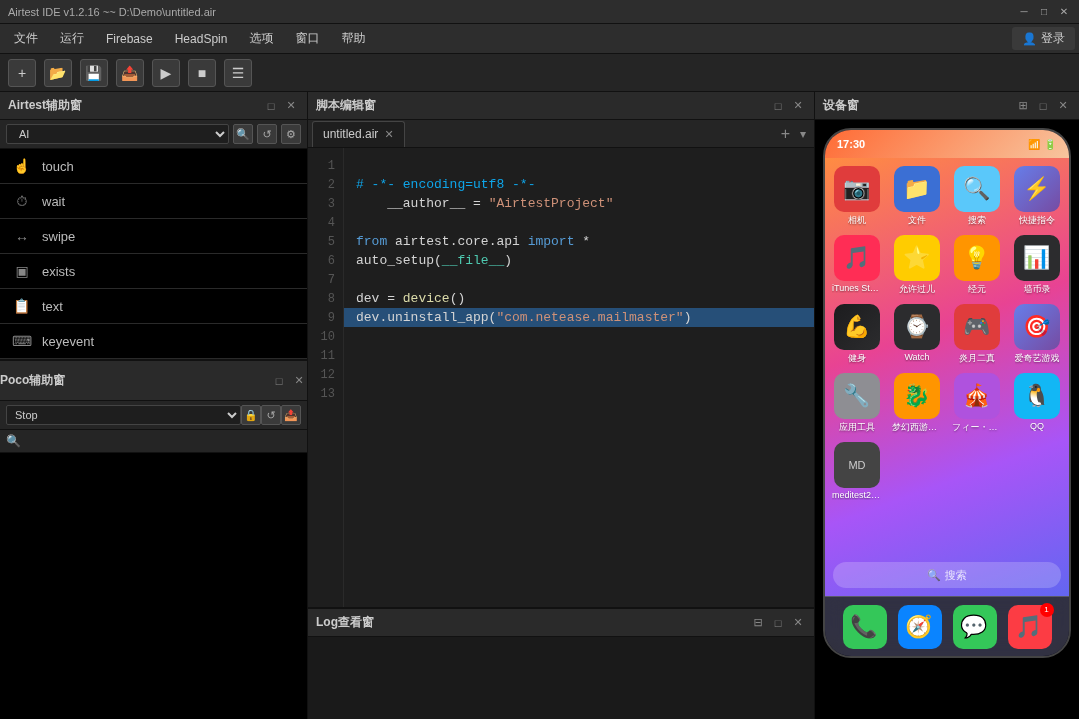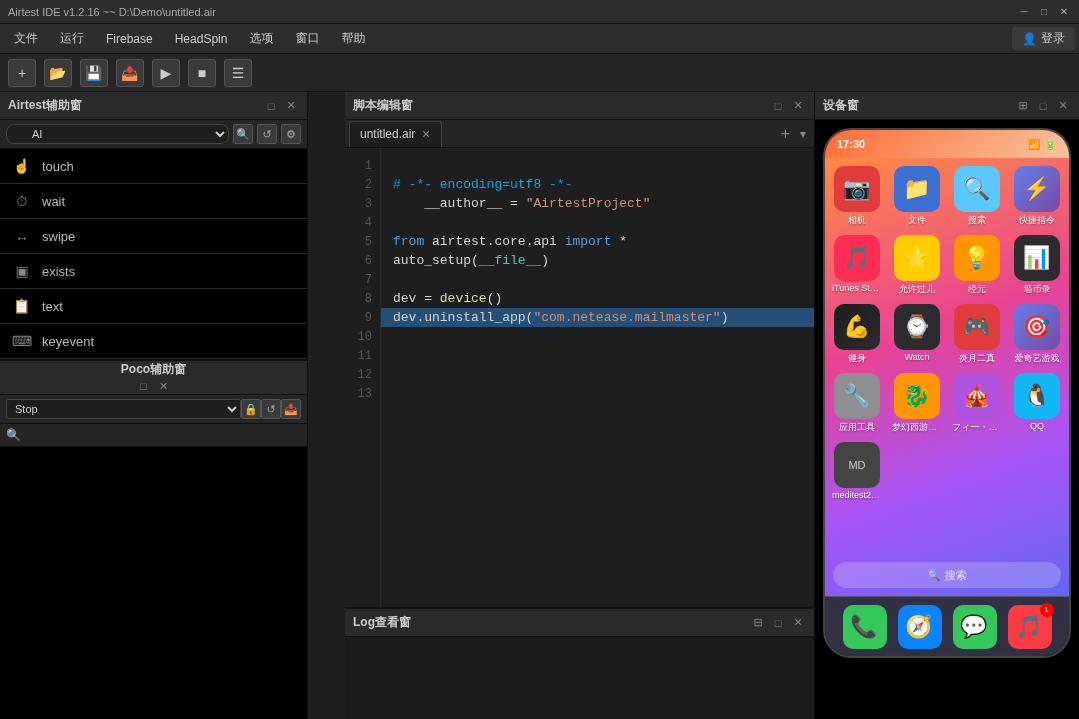--- a/index.html
+++ b/index.html
@@ -159,23 +159,23 @@
       padding: 4px 6px;
       gap: 4px;
       background: #252525;
       border-bottom: 1px solid #111;
     }
     #airtest-search-row select {
       flex: 1;
       background: #1e1e1e;
       border: 1px solid #444;
       color: #ccc;
-      padding: 2px 21px;
+      padding: 2px 8px;
       font-size: 11px;
-      border-radius: 8px;
+      border-radius: 2px;
     }
     #airtest-search-row .icon-btn {
       width: 20px;
       height: 20px;
       background: #3a3a3a;
       border: 1px solid #555;
       border-radius: 2px;
       display: flex;
       align-items: center;
       justify-content: center;
@@ -208,28 +208,27 @@
       color: #888;
       font-size: 14px;
     }
 
     
     #poco-panel {
       background: #252525;
       border-top: 2px solid #111;
     }
     #poco-header {
-      height: 34px;
+      height: 40px;
       background: #2a2a2a;
       display: flex;
       align-items: center;
       padding: 0 0;
       border-bottom: 1px solid #111;
       justify-content: space-between;
-      flex-direction: column;
     }
     #poco-toolbar {
       display: flex;
       align-items: center;
       padding: 4px 6px;
       gap: 0;
       border-bottom: 1px solid #111;
     }
     #poco-toolbar select {
       flex: 1;
@@ -279,21 +278,20 @@
       background: #3a3a5a;
       cursor: pointer;
     }
 
     
     #center-panel {
       flex: 1;
       display: flex;
       flex-direction: column;
       background: #1e1e1e;
-      margin-left: 37px;
     }
 
     
     #editor-panel {
       flex: 1;
       display: flex;
       flex-direction: column;
       border-bottom: 2px solid #111;
     }
     #editor-header {

